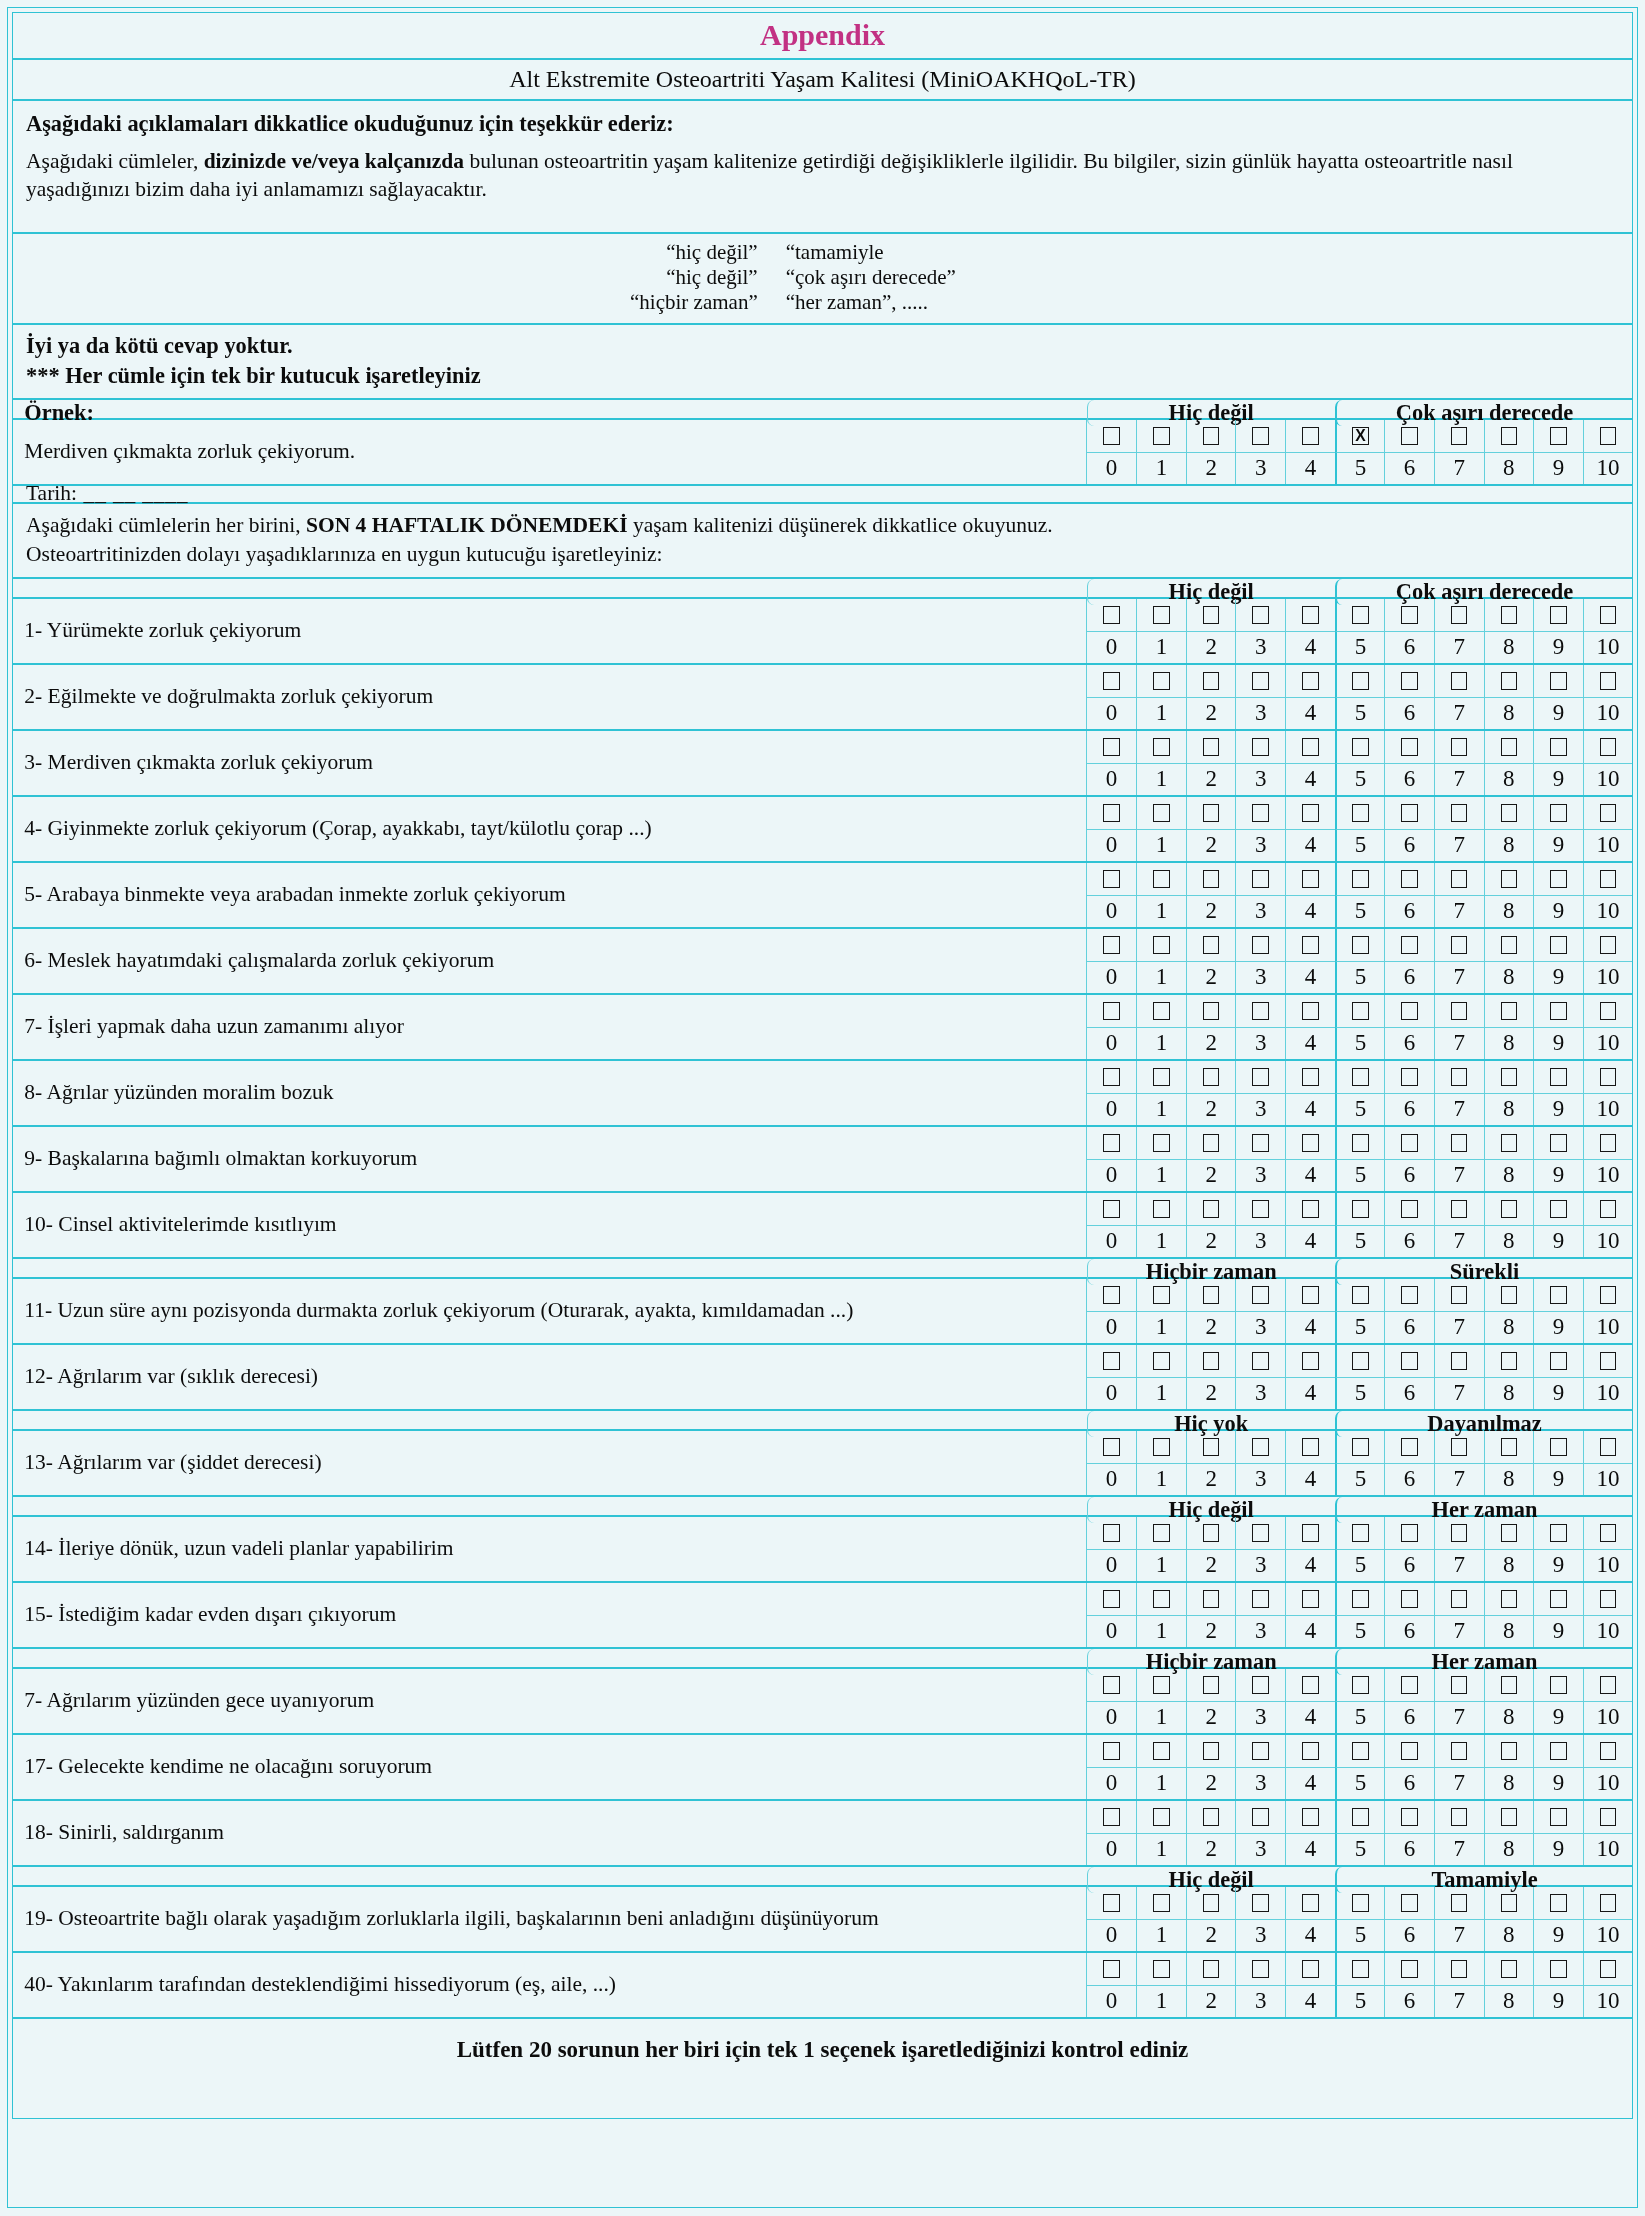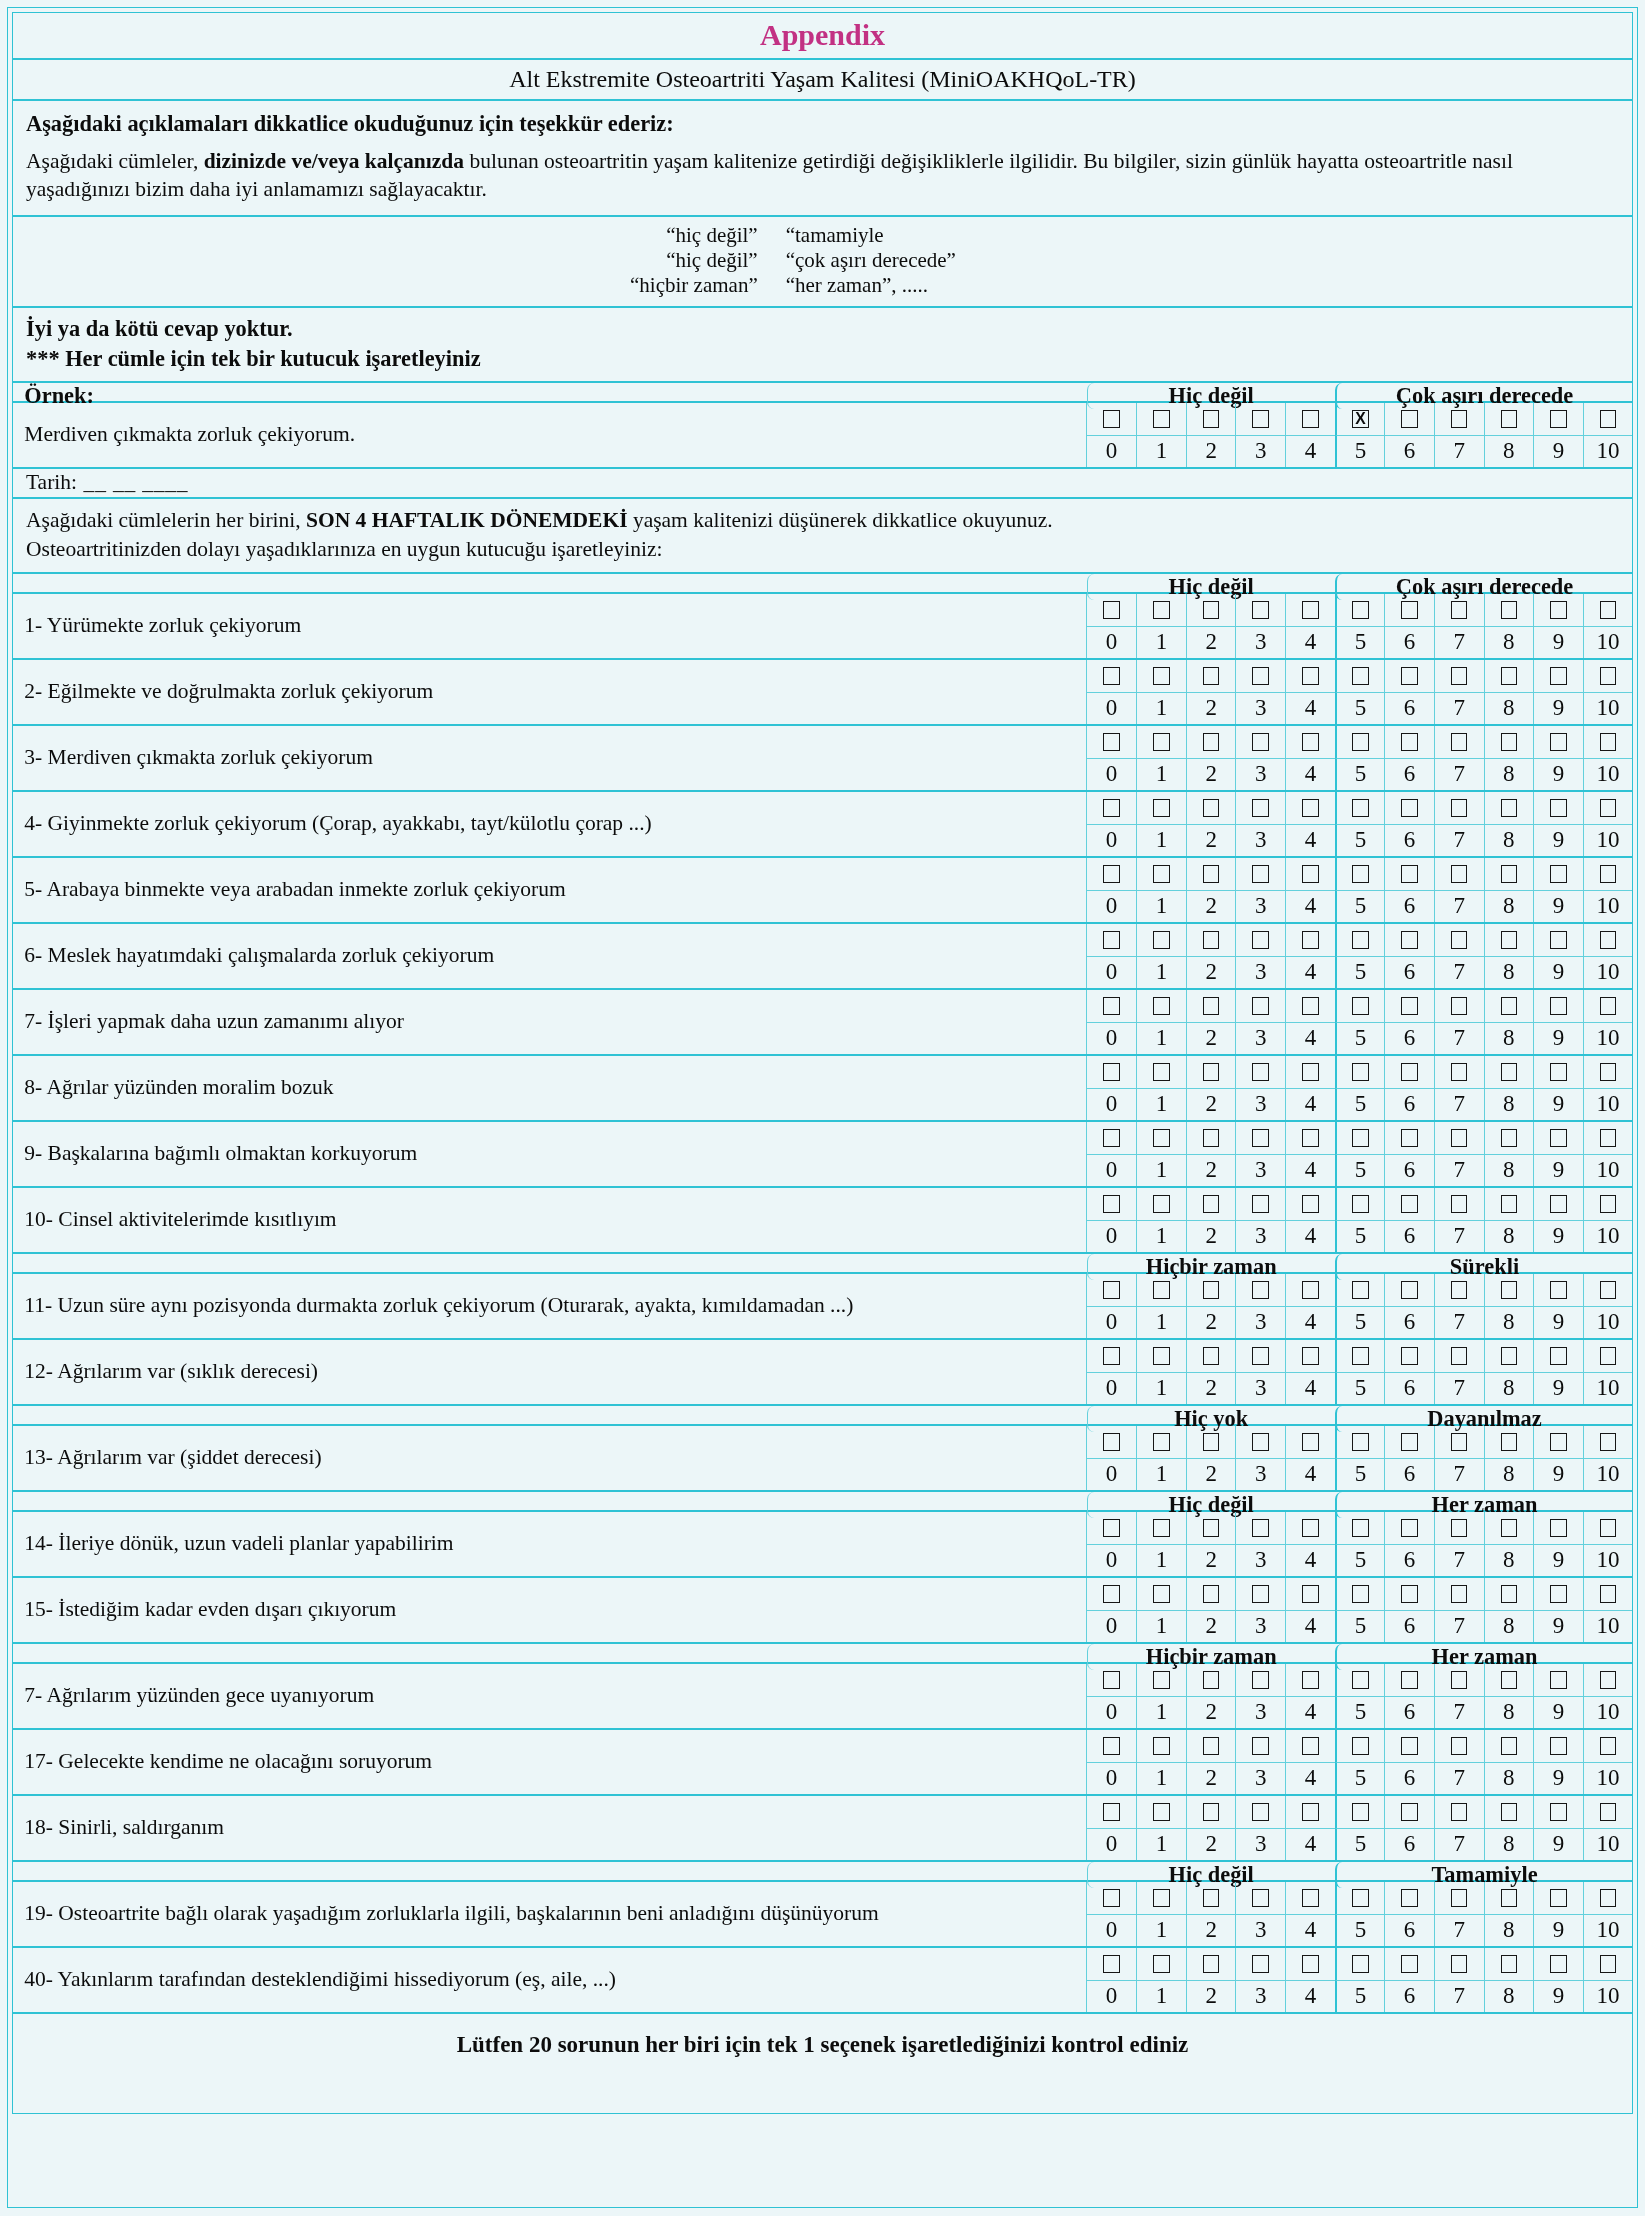--- a/index.html
+++ b/index.html
@@ -21,21 +21,21 @@
   .row{border-top:2.5px solid var(--c1);}
   .row:first-child{border-top:none;}
   .blk > .row{border-top:2.5px solid var(--c1);}
 
   
   .title-row{height:45px;display:flex;align-items:center;justify-content:center;}
   .title-row .t{font-size:30px;font-weight:bold;color:var(--pink);}
   .subtitle-row{height:41px;display:flex;align-items:center;justify-content:center;font-size:24px;}
   .intro-row{padding:8.3px 13.3px 10px 13.3px;font-size:21.5px;line-height:1.32;}
   .intro-row .h{font-weight:bold;font-size:22.4px;margin-bottom:8.3px;}
-  .intro-row .p{margin-bottom:1px;}
+  .intro-row .p{margin-bottom:18px;}
   .intro-row .note{font-size:21.5px;}
   .quotes-row{padding:6.6px 0 8.3px 0;}
   .quote-line{display:grid;grid-template-columns:46% 54%;column-gap:28px;font-size:21px;line-height:1.18;}
   .quote-line .ql{text-align:right;}
   .quote-line .qr{text-align:left;}
   .notes-row{padding:6.6px 13.3px 8.3px 13.3px;font-size:22.4px;font-weight:bold;line-height:1.3;}
 
   
   .hrow{display:grid;grid-template-columns:var(--qw) 5fr 6fr;height:20px;}
   .hrow .hq{display:flex;align-items:center;padding-left:11.6px;}
@@ -57,21 +57,21 @@
   .cell.num{border-left:1.7px solid var(--c2);border-top:1.7px solid var(--c2);font-size:23px;}
   .cell.num:nth-child(13){border-left:none;}
   .cell.g{border-left:2.5px solid var(--c1) !important;}
   .cbx{
     display:flex;align-items:center;justify-content:center;
     width:16.6px;height:18px;border:1.7px solid #161616;background:transparent;
     font-size:15.7px;font-weight:bold;line-height:1;font-family:"Liberation Sans",sans-serif;
   }
 
   
-  .date-row{height:30px;display:flex;align-items:center;padding-left:13.3px;font-size:21.5px;}
+  .date-row{height:18px;display:flex;align-items:center;padding-left:13.3px;font-size:21.5px;}
   .date-row .blank{margin-left:6.6px;letter-spacing:0.8px;}
   .instr-row{padding:6.6px 13.3px 8.3px 13.3px;font-size:21.5px;line-height:1.35;}
   .footer-row{padding:13.3px 16.6px 50px 16.6px;text-align:center;font-weight:bold;font-size:23px;line-height:1.55;}
   .b{font-weight:bold;}
 </style>
 </head>
 <body>
 
 <div class="page">
   <div class="outer">

